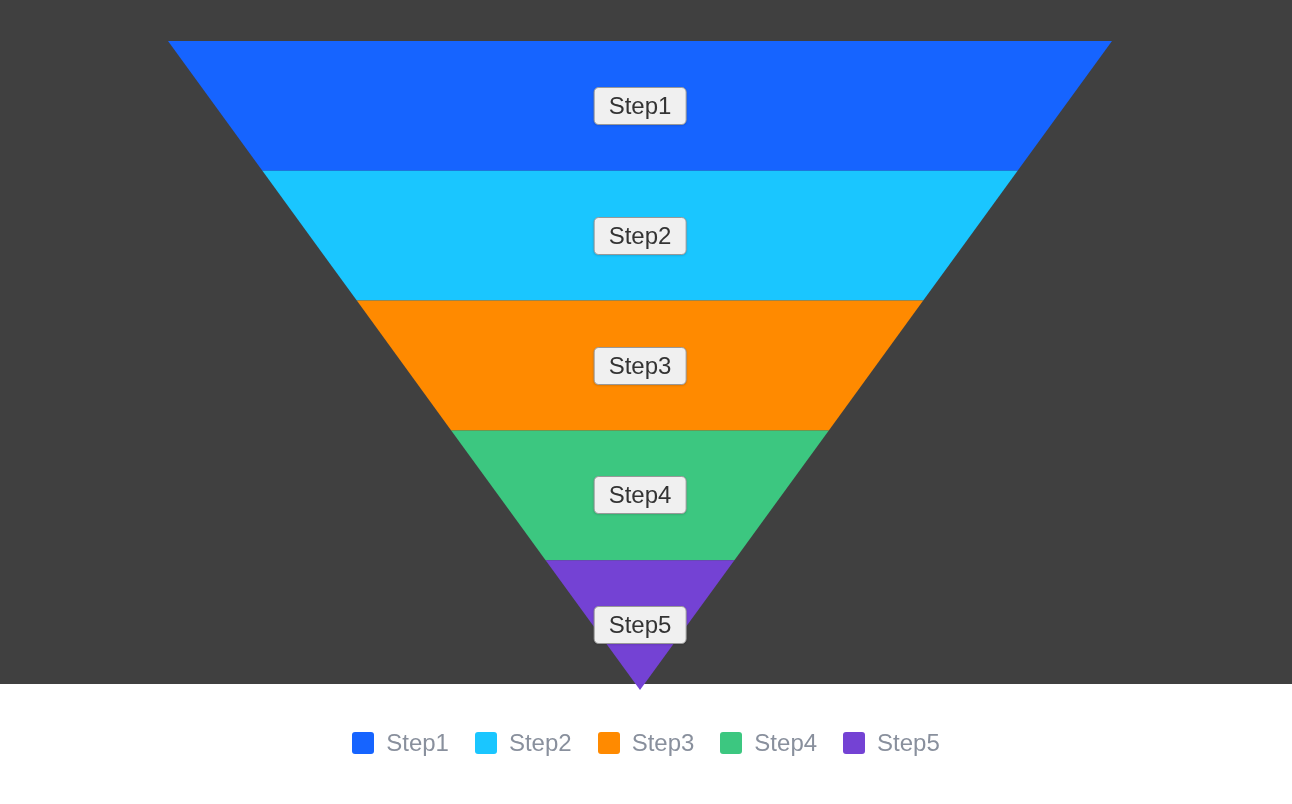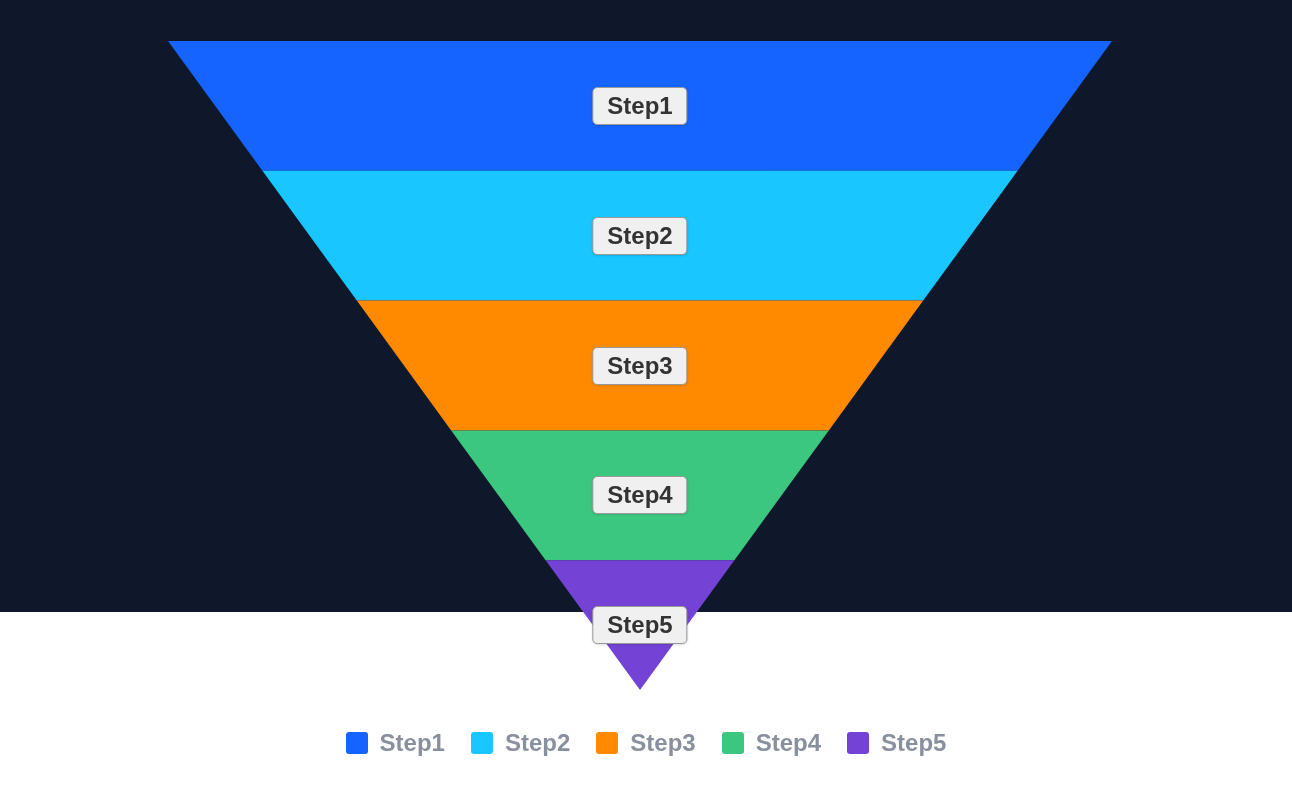--- a/index.html
+++ b/index.html
@@ -1,20 +1,20 @@
 <!DOCTYPE html>
 <html><head>
 <meta charset="utf-8">
 <style>
   html,body{margin:0;padding:0;}
   body{
     width:1292px;height:804px;overflow:hidden;background:#ffffff;
     font-family:"Liberation Sans", sans-serif;
   }
-  .canvas{position:relative;width:1292px;height:612px;background:#0f172a;font-weight:bold;}
+  .canvas{position:relative;width:1292px;height:684px;background:#404040;}
   #funnel-svg{position:absolute;left:0;top:0;}
   .labels-layer{position:absolute;left:0;top:0;width:100%;height:100%;pointer-events:none;}
   .seg-label{
     position:absolute;transform:translate(-50%,-50%);
     border-radius:5px;padding:3px 14px;font-size:24px;line-height:1.25;
     box-shadow:0 1px 2px rgba(0,0,0,0.12);white-space:nowrap;
   }
   .legend{
     position:absolute;left:0;right:0;display:flex;justify-content:center;
     align-items:center;gap:26px;

